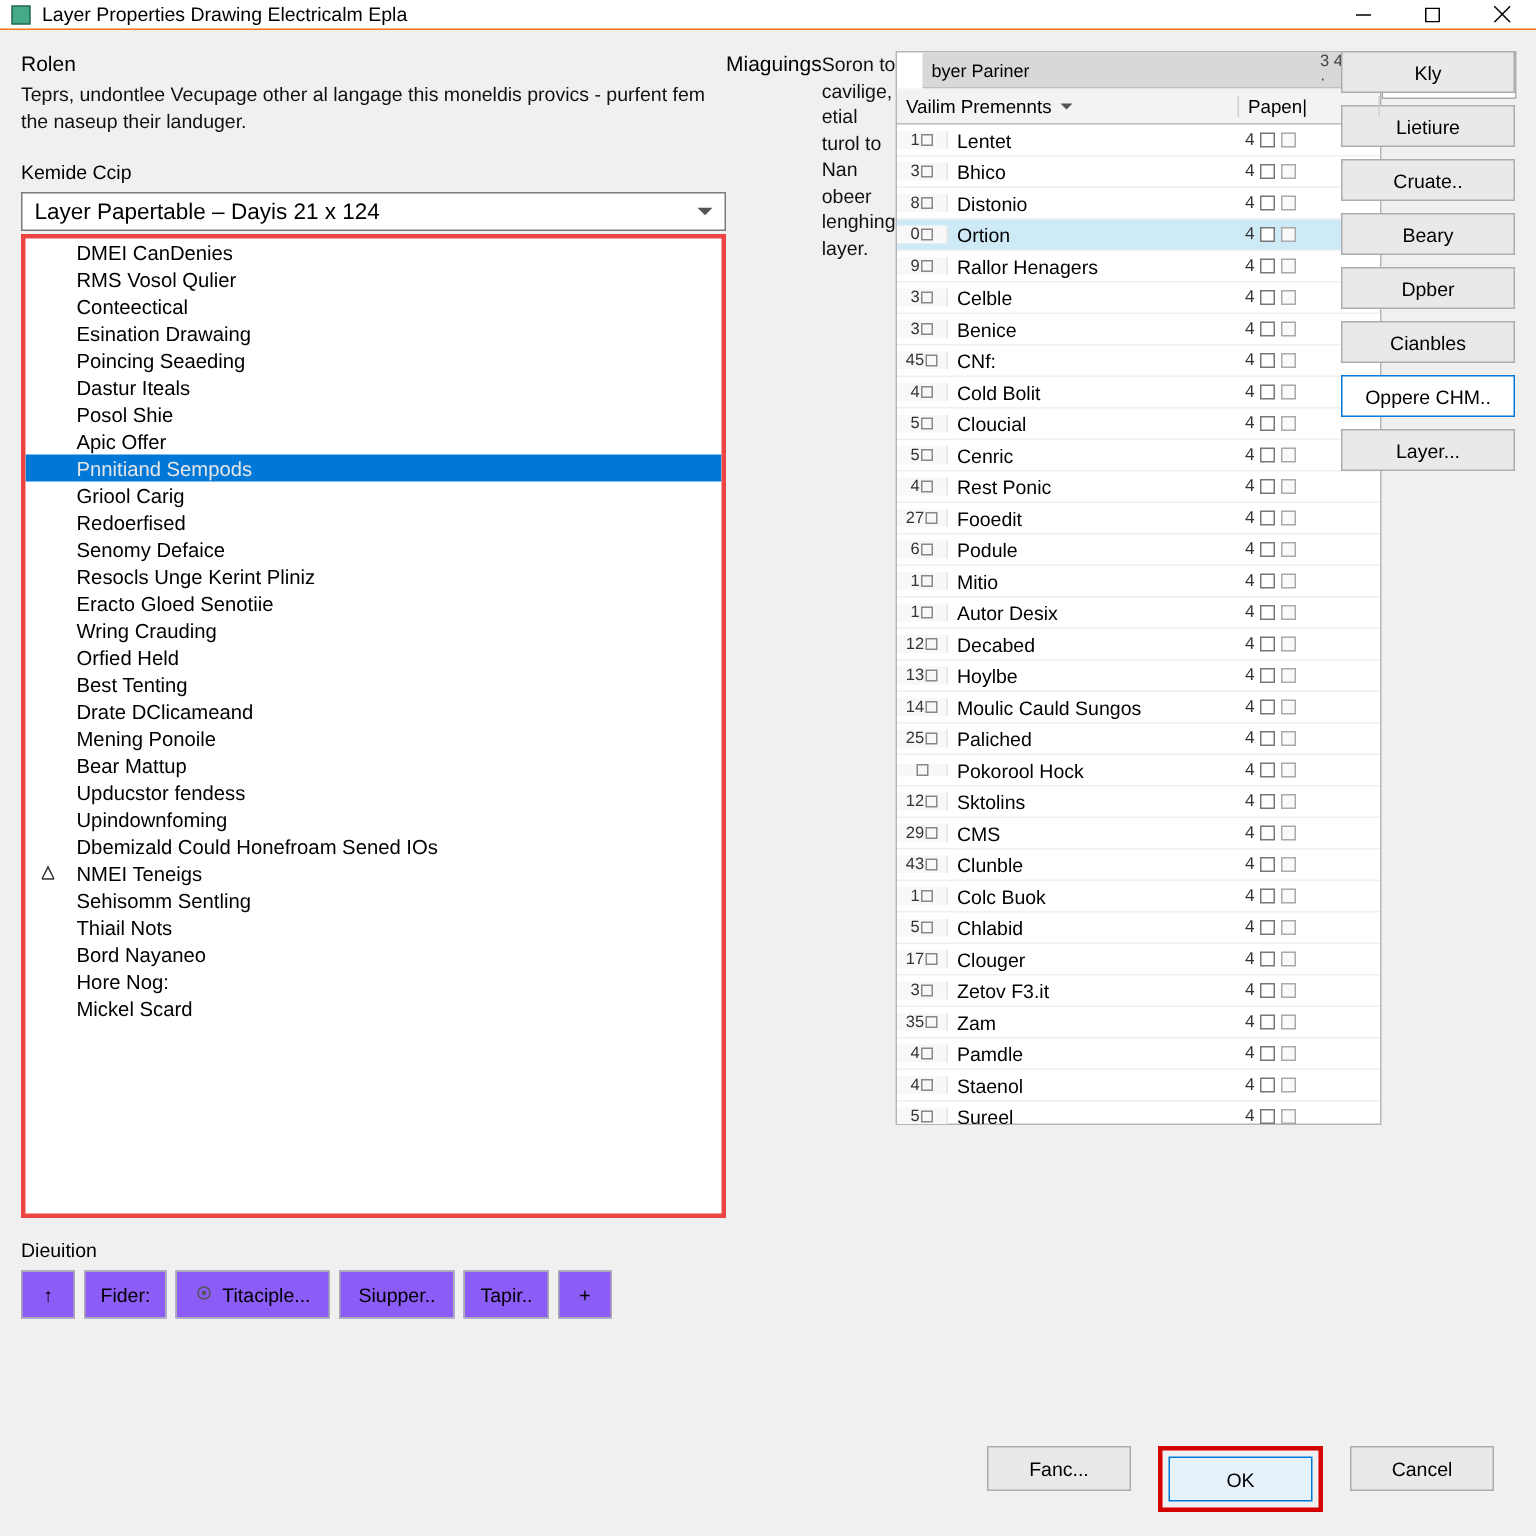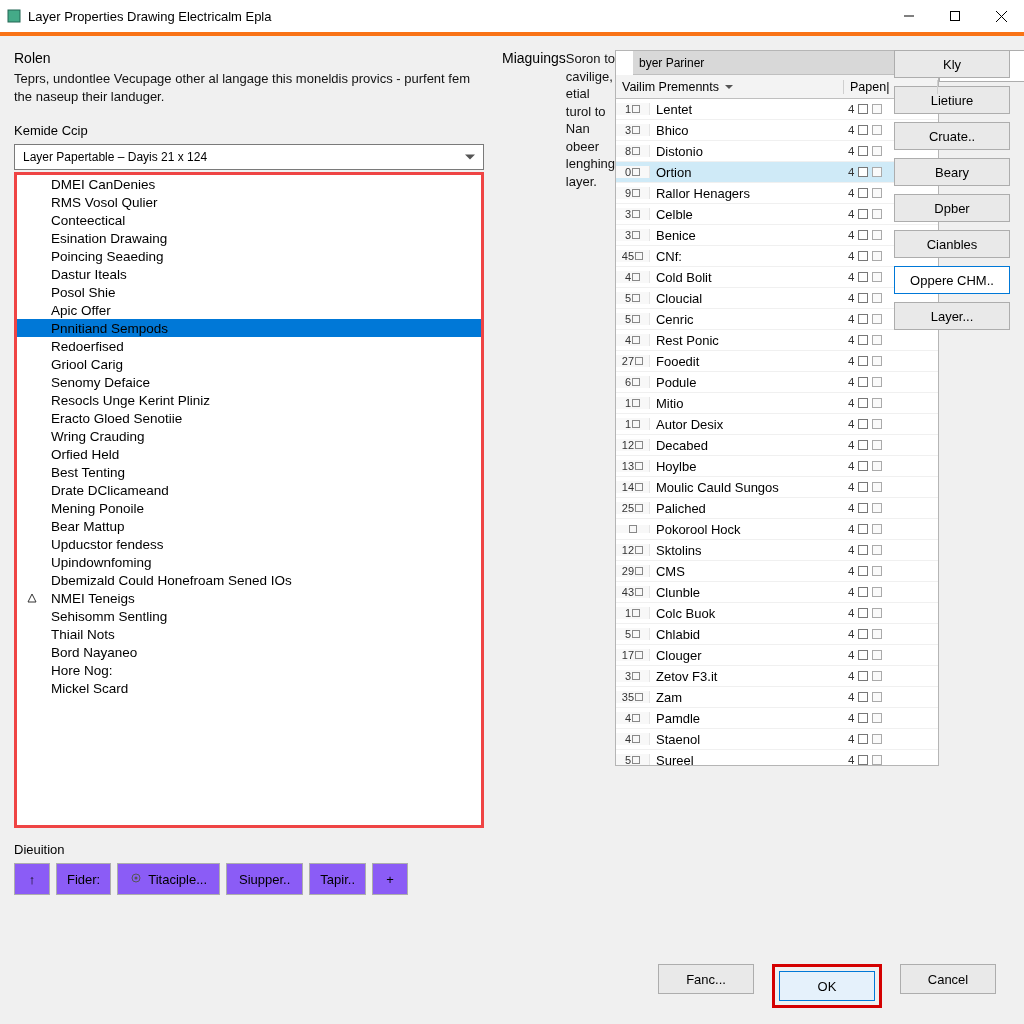--- a/index.html
+++ b/index.html
@@ -1,34 +1,34 @@
 <!DOCTYPE html>
 <html><head>
 <meta charset="utf-8">
 <style>
   * { box-sizing: border-box; font-family: 'Segoe UI', Tahoma, sans-serif; }
   html, body { margin: 0; padding: 0; background: #f0f0f0; width: 1024px; height: 1024px; overflow: hidden; }
   .window { width: 1024px; height: 1024px; background: #f0f0f0; display: flex; flex-direction: column; }
-  .titlebar { display: flex; align-items: center; height: 36px; background: #fff; border-bottom: 4px solid #f97316; }
+  .titlebar { display: flex; align-items: center; height: 20px; background: #fff; border-bottom: 1px solid #f97316; }
   .titlebar .icon { width: 16px; height: 16px; margin: 0 6px; display: inline-flex; align-items: center; justify-content: center; }
   .titlebar .title { font-size: 13px; flex: 0 0 auto; }
   .titlebar .spacer { flex: 1; }
   .winbtn { width: 46px; height: 30px; display: flex; align-items: center; justify-content: center; font-size: 13px; cursor: default; }
-  .content { display: flex; flex: 1; padding: 14px 14px 0 14px; gap: 18px; overflow: hidden; }
+  .content { display: flex; flex: 1; padding: 14px 14px 0 14px; overflow: hidden; }
   .col-left { width: 470px; display: flex; flex-direction: column; }
   .col-mid { flex: 1; display: flex; flex-direction: row; min-width: 0;}
   .col-right { width: 116px; display: flex; flex-direction: column; gap: 8px; }
   .section-title { font-size: 14px; margin-bottom: 4px; }
   .desc { font-size: 13px; line-height: 1.35; margin-bottom: 18px; color: #111; }
   .label { font-size: 13px; margin-bottom: 6px; }
-  .combobox { position: relative; border: 1px solid #7a7a7a; background: #fff; height: 26px; display: flex; align-items: center; padding: 0 24px 0 8px; font-size: 12px; cursor: default; }
+  .combobox { position: relative; border: 1px solid #7a7a7a; background: #fff; height: 26px; display: flex; align-items: center; padding: 0 24px 0 8px; font-size: 15px; cursor: default; }
   .combobox::after { content: ""; position: absolute; right: 8px; top: 50%; width: 0; height: 0; border-left: 5px solid transparent; border-right: 5px solid transparent; border-top: 5px solid #555; transform: translateY(-50%); }
   .listbox { border: 3px solid #ef4444; background: #fff; margin-top: 2px; height: 656px; overflow-y: scroll; position: relative; }
   .listbox .item { font-size: 13.5px; padding: 1.5px 6px 1.5px 34px; white-space: nowrap; cursor: default; position: relative; }
-  .listbox .item.selected { background: #0078d7; color: #000000; }
+  .listbox .item.selected { background: #0078d7; color: #e5e5e5; }
   .listbox .item .row-icon { position: absolute; left: 8px; top: 2px; width: 14px; height: 14px; display:inline-flex; align-items:center; justify-content:center;}
   .panel-inner { border: 1px solid #b5b5b5; background: #fff; display: flex; flex-direction: column; height: 716px; }
   .panel-inner .phead { background: #d8d8d8; display: flex; align-items: center; height: 24px; font-size: 12px; padding: 0 4px; border-bottom: 1px solid #bfbfbf; margin-left: 17px; }
   .phead .ptitle { flex: 1; padding-left: 2px; }
   .phead .pico { width: 18px; height: 18px; display: flex; align-items: center; justify-content: center; font-size: 11px; color: #444; cursor: default; }
   .cols { display: flex; height: 24px; border-bottom: 1px solid #bfbfbf; background: #f3f3f3; font-size: 12.5px; align-items: center; }
   .cols .ch { display: flex; align-items: center; padding: 0 6px; border-right: 1px solid #cfcfcf; position: relative; }
   .ch.c1 { width: 228px; }
   .ch.c2 { width: 94px; flex:1;}
   .ch.dd::after { content: ""; width: 0; height: 0; border-left: 4px solid transparent; border-right: 4px solid transparent; border-top: 4px solid #555; margin-left: 6px; }
@@ -100,22 +100,22 @@
       <div class="listbox" id="left-list">
           <div class="item"><span>DMEI CanDenies</span></div>
           <div class="item"><span>RMS Vosol Qulier</span></div>
           <div class="item"><span>Conteectical</span></div>
           <div class="item"><span>Esination Drawaing</span></div>
           <div class="item"><span>Poincing Seaeding</span></div>
           <div class="item"><span>Dastur Iteals</span></div>
           <div class="item"><span>Posol Shie</span></div>
           <div class="item"><span>Apic Offer</span></div>
           <div class="item selected"><span>Pnnitiand Sempods</span></div>
+          <div class="item"><span>Griool Carig</span></div>
           <div class="item"><span>Redoerfised</span></div>
-          <div class="item"><span>Griool Carig</span></div>
           <div class="item"><span>Senomy Defaice</span></div>
           <div class="item"><span>Resocls Unge Kerint Pliniz</span></div>
           <div class="item"><span>Eracto Gloed Senotiie</span></div>
           <div class="item"><span>Wring Crauding</span></div>
           <div class="item"><span>Orfied Held</span></div>
           <div class="item"><span>Best Tenting</span></div>
           <div class="item"><span>Drate DClicameand</span></div>
           <div class="item"><span>Mening Ponoile</span></div>
           <div class="item"><span>Bear Mattup</span></div>
           <div class="item"><span>Upducstor fendess</span></div>

